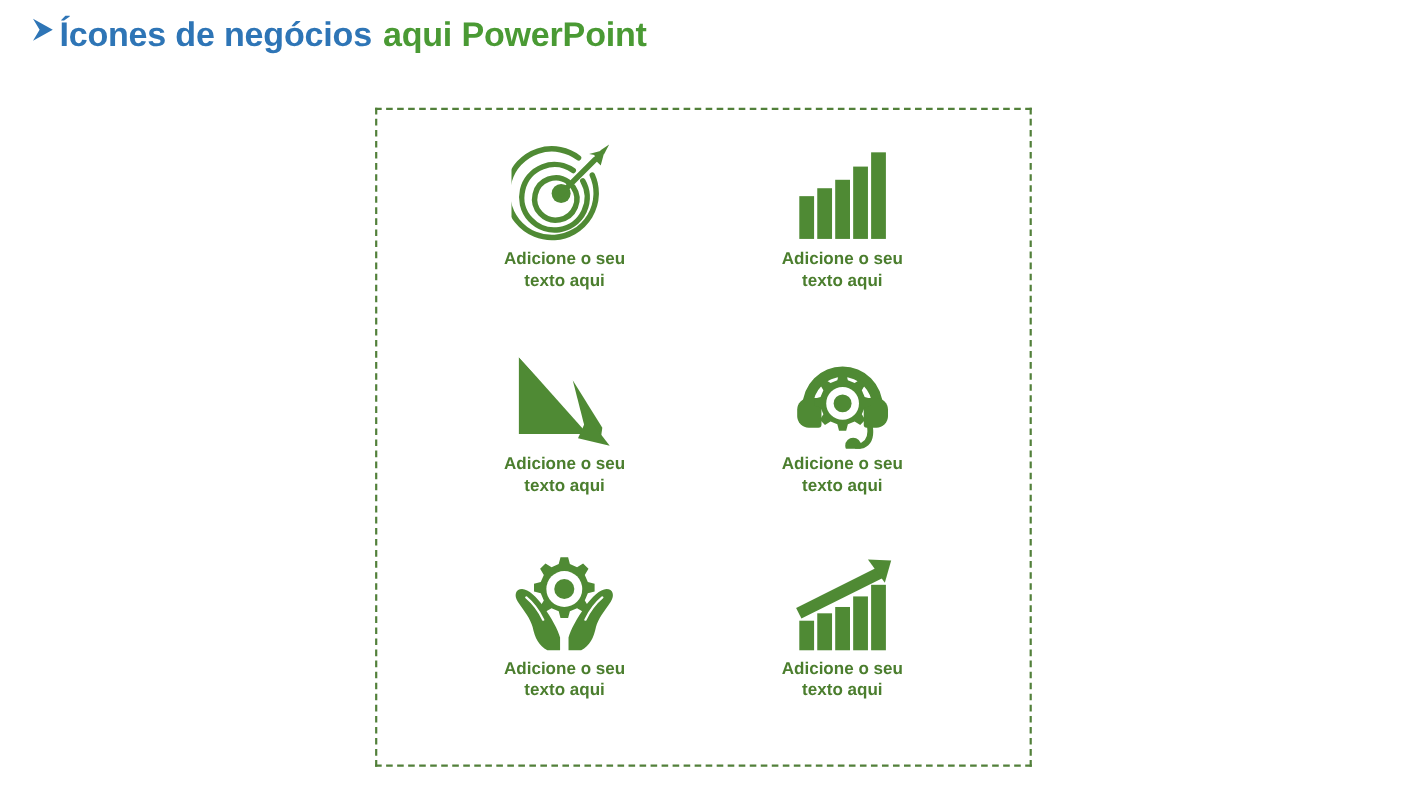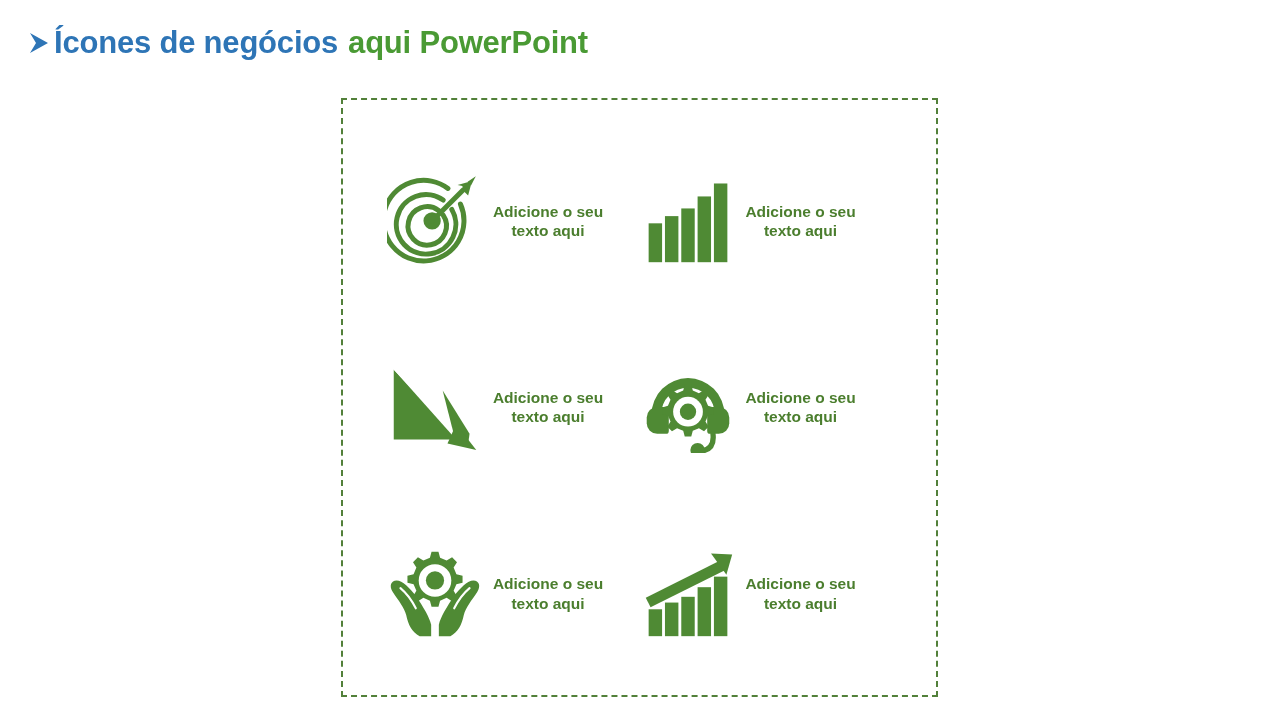--- a/index.html
+++ b/index.html
@@ -14,26 +14,24 @@
     font-family: "Liberation Sans", sans-serif;
     position: relative;
   }
 
   
   .slide-title {
     position: absolute;
     left: 28px;
     top: 14px;
     display: flex;
-    align-items: center;
     font-size: 31px;
     font-weight: bold;
     letter-spacing: -0.2px;
     white-space: nowrap;
-    margin-top: 11px;
   }
   .title-bullet {
     width: 22px;
     height: 26px;
     margin-right: 4px;
     flex: none;
     display: block;
   }
   .title-part-a { color: #2E75B6; }
   .title-part-b { color: #4A9A34; margin-left: 10px; }
@@ -57,21 +55,21 @@
     width: 100%;
     height: 100%;
     display: grid;
     grid-template-columns: 1fr 1fr;
     grid-template-rows: 1fr 1fr 1fr;
     box-sizing: border-box;
     padding: 26px 44px 10px 44px;
   }
   .icon-cell {
     display: flex;
-    flex-direction: row;
+    flex-direction: column;
     align-items: center;
     justify-content: flex-start;
   }
   .icon-art {
     width: 96px;
     height: 96px;
     display: block;
   }
   .icon-caption {
     margin-top: 4px;

